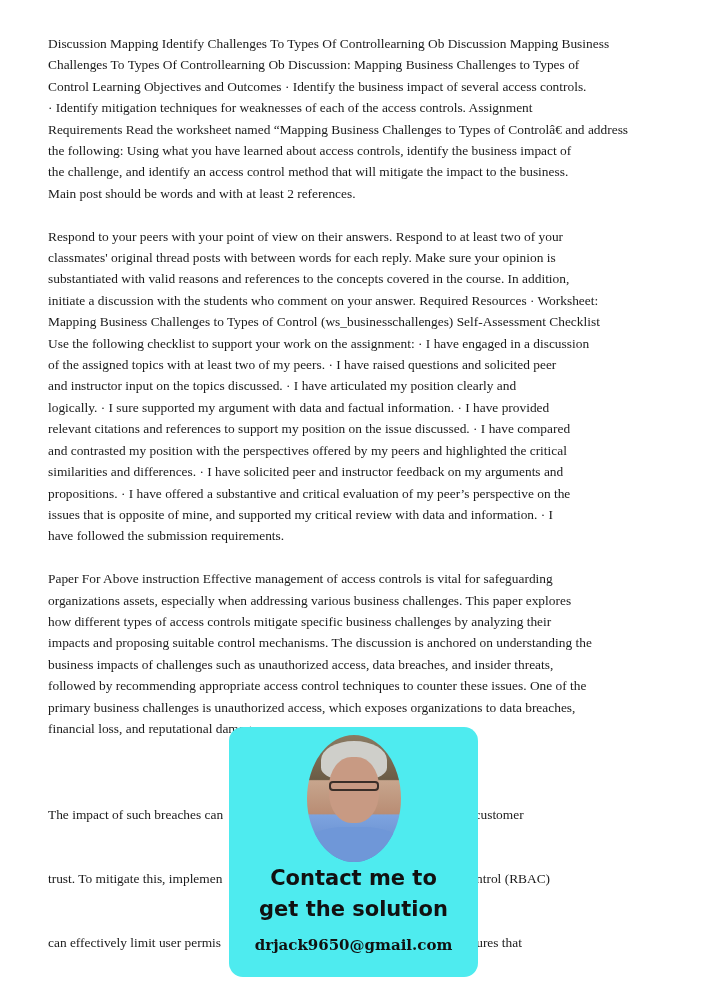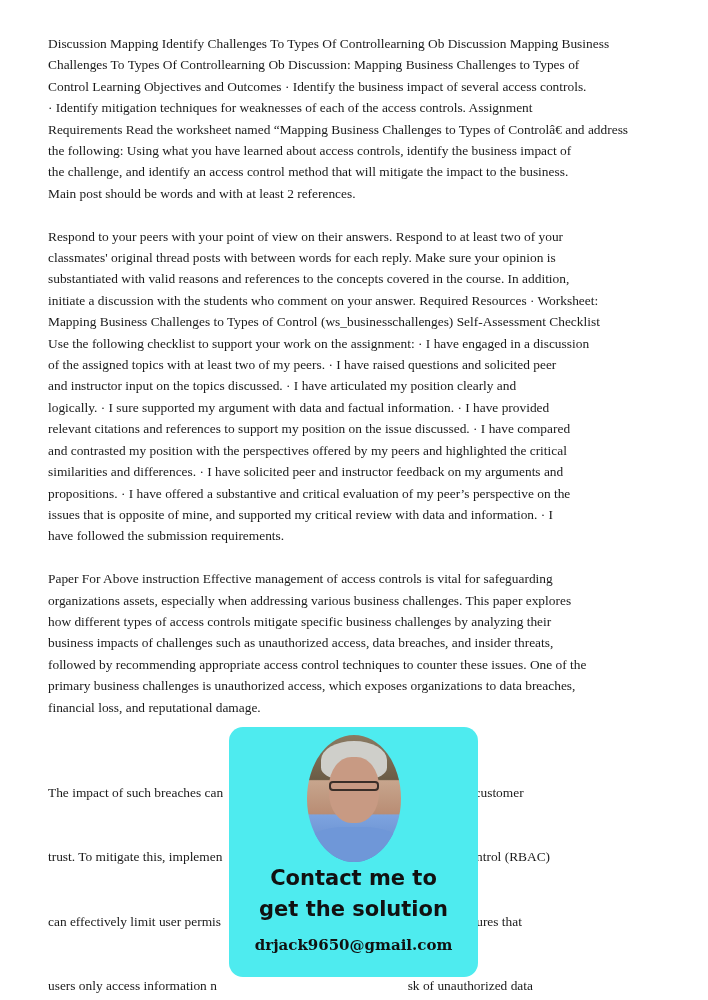--- a/index.html
+++ b/index.html
@@ -63,20 +63,21 @@
     <span class="line">and contrasted my position with the perspectives offered by my peers and highlighted the critical</span>
     <span class="line">similarities and differences. · I have solicited peer and instructor feedback on my arguments and</span>
     <span class="line">propositions. · I have offered a substantive and critical evaluation of my peer’s perspective on the</span>
     <span class="line">issues that is opposite of mine, and supported my critical review with data and information. · I</span>
     <span class="line">have followed the submission requirements.</span>
   </p>
   <p class="para">
     <span class="line">Paper For Above instruction Effective management of access controls is vital for safeguarding</span>
     <span class="line">organizations assets, especially when addressing various business challenges. This paper explores</span>
     <span class="line">how different types of access controls mitigate specific business challenges by analyzing their</span>
+    <span class="line">impacts and proposing suitable control mechanisms. The discussion is anchored on understanding the</span>
     <span class="line">business impacts of challenges such as unauthorized access, data breaches, and insider threats,</span>
     <span class="line">followed by recommending appropriate access control techniques to counter these issues. One of the</span>
     <span class="line">primary business challenges is unauthorized access, which exposes organizations to data breaches,</span>
     <span class="line">financial loss, and reputational damage.</span>
   </p>
   <p class="para" style="white-space: pre;">
     <span class="line" style="white-space: pre;">The impact of such breaches can                                                          erosion of customer</span>
     <span class="line" style="white-space: pre;">trust. To mitigate this, implemen                                                        d Access Control (RBAC)</span>
     <span class="line" style="white-space: pre;">can effectively limit user permis                                                       n. RBAC ensures that</span>
     <span class="line" style="white-space: pre;">users only access information n                                                         sk of unauthorized data</span>

